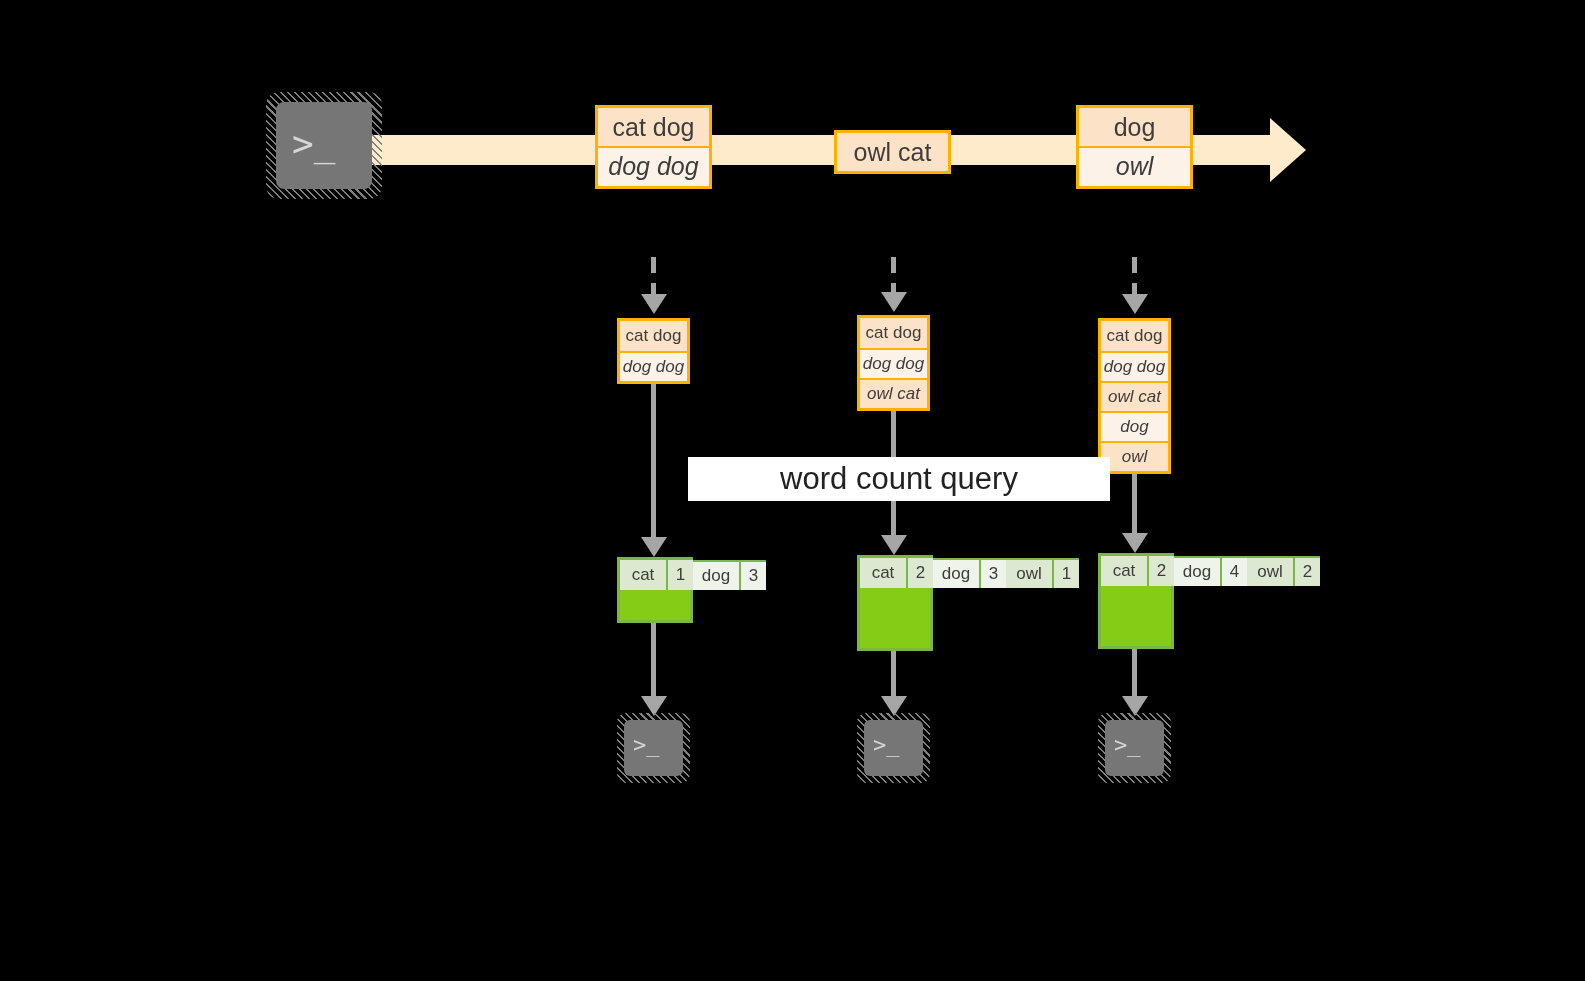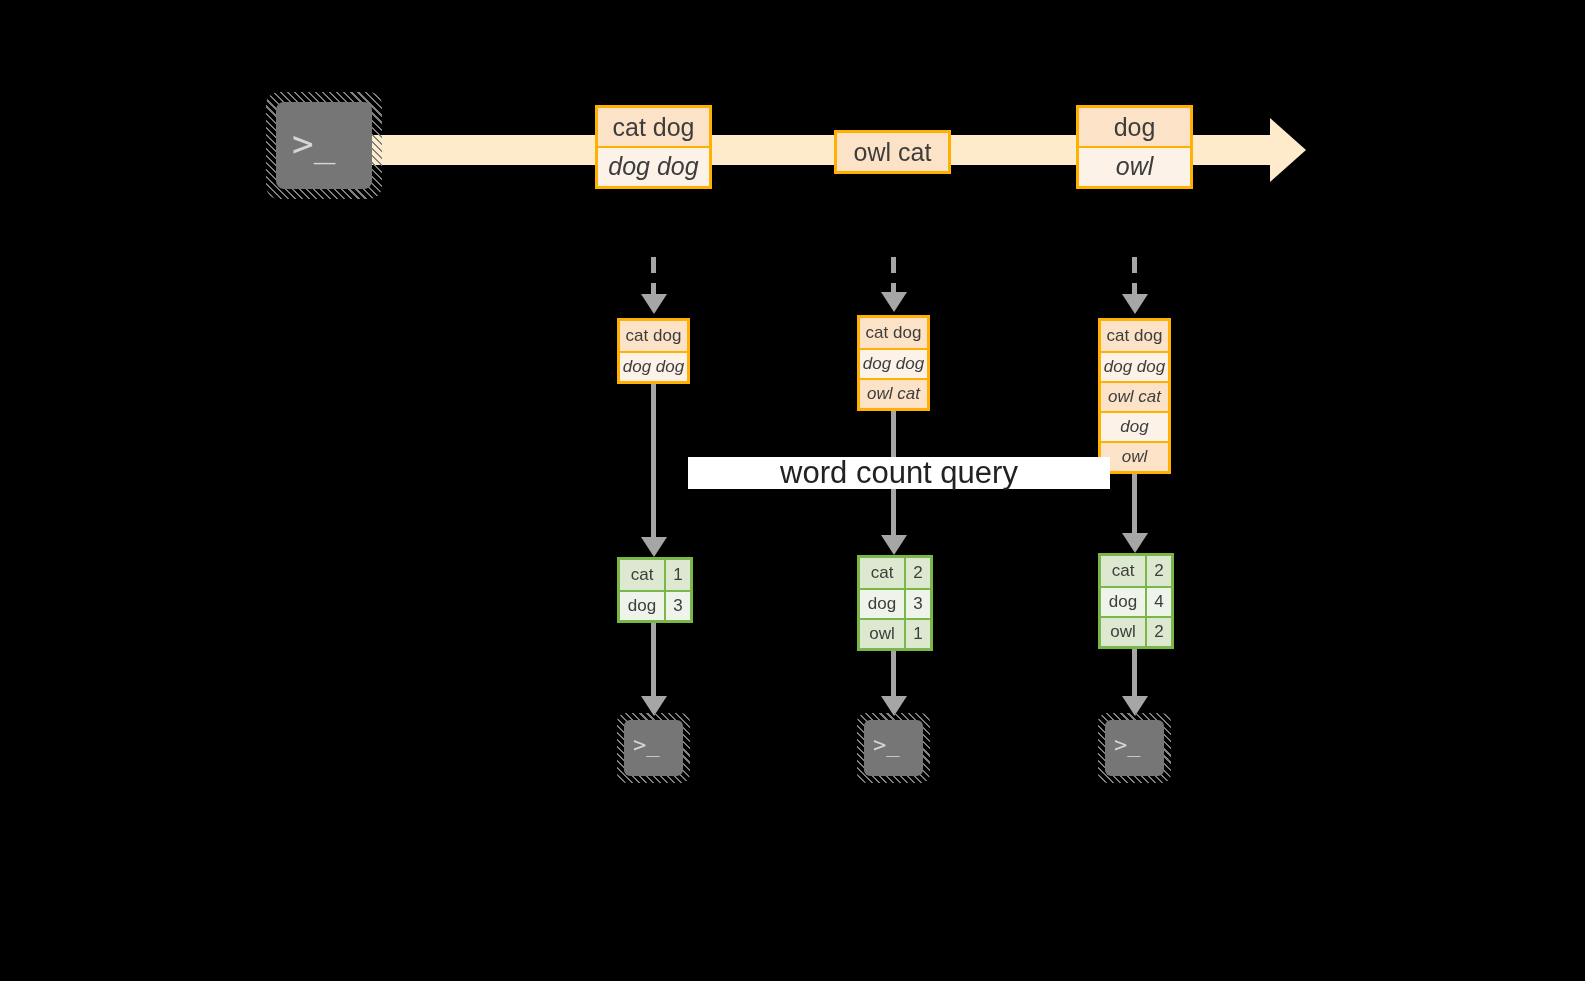--- a/index.html
+++ b/index.html
@@ -85,21 +85,21 @@
     font-size: 17px;
   }
 
   
   .gtable {
     position: absolute;
     box-sizing: border-box;
     border: 3px solid #7ab648;
     background: #84cc16;
     display: flex;
-    flex-direction: column;
+    flex-direction: row;
   }
   .grow {
     display: flex;
     height: 30px;
     box-sizing: border-box;
   }
   .grow + .grow { border-top: 2px solid #7ab648; }
   .gcell {
     box-sizing: border-box;
     display: flex;
@@ -276,17 +276,17 @@
   <div class="garrow" style="left:1132px; top:649px; height:52px;"></div>
   <div class="garrow-head" style="left:1122px; top:696px;"></div>
 
   <div style="position:absolute; left:1098px; top:713px; width:73px; height:70px;">
     <div class="terminal-hatch" style="border-radius:9px;"></div>
     <div class="terminal-inner" style="left:7px; top:7px; right:7px; bottom:7px; border-radius:6px;">
       <div class="term-prompt" style="left:9px; top:14px; font-size:22px;">&gt;_</div>
     </div>
   </div>
 
-  <div class="query-band" style="left:688px; top:457px; width:422px; height:32px;">
+  <div class="query-band" style="left:688px; top:457px; width:422px; height:44px;">
     <span>word count query</span>
   </div>
 
 </div>
 
 </body></html>

